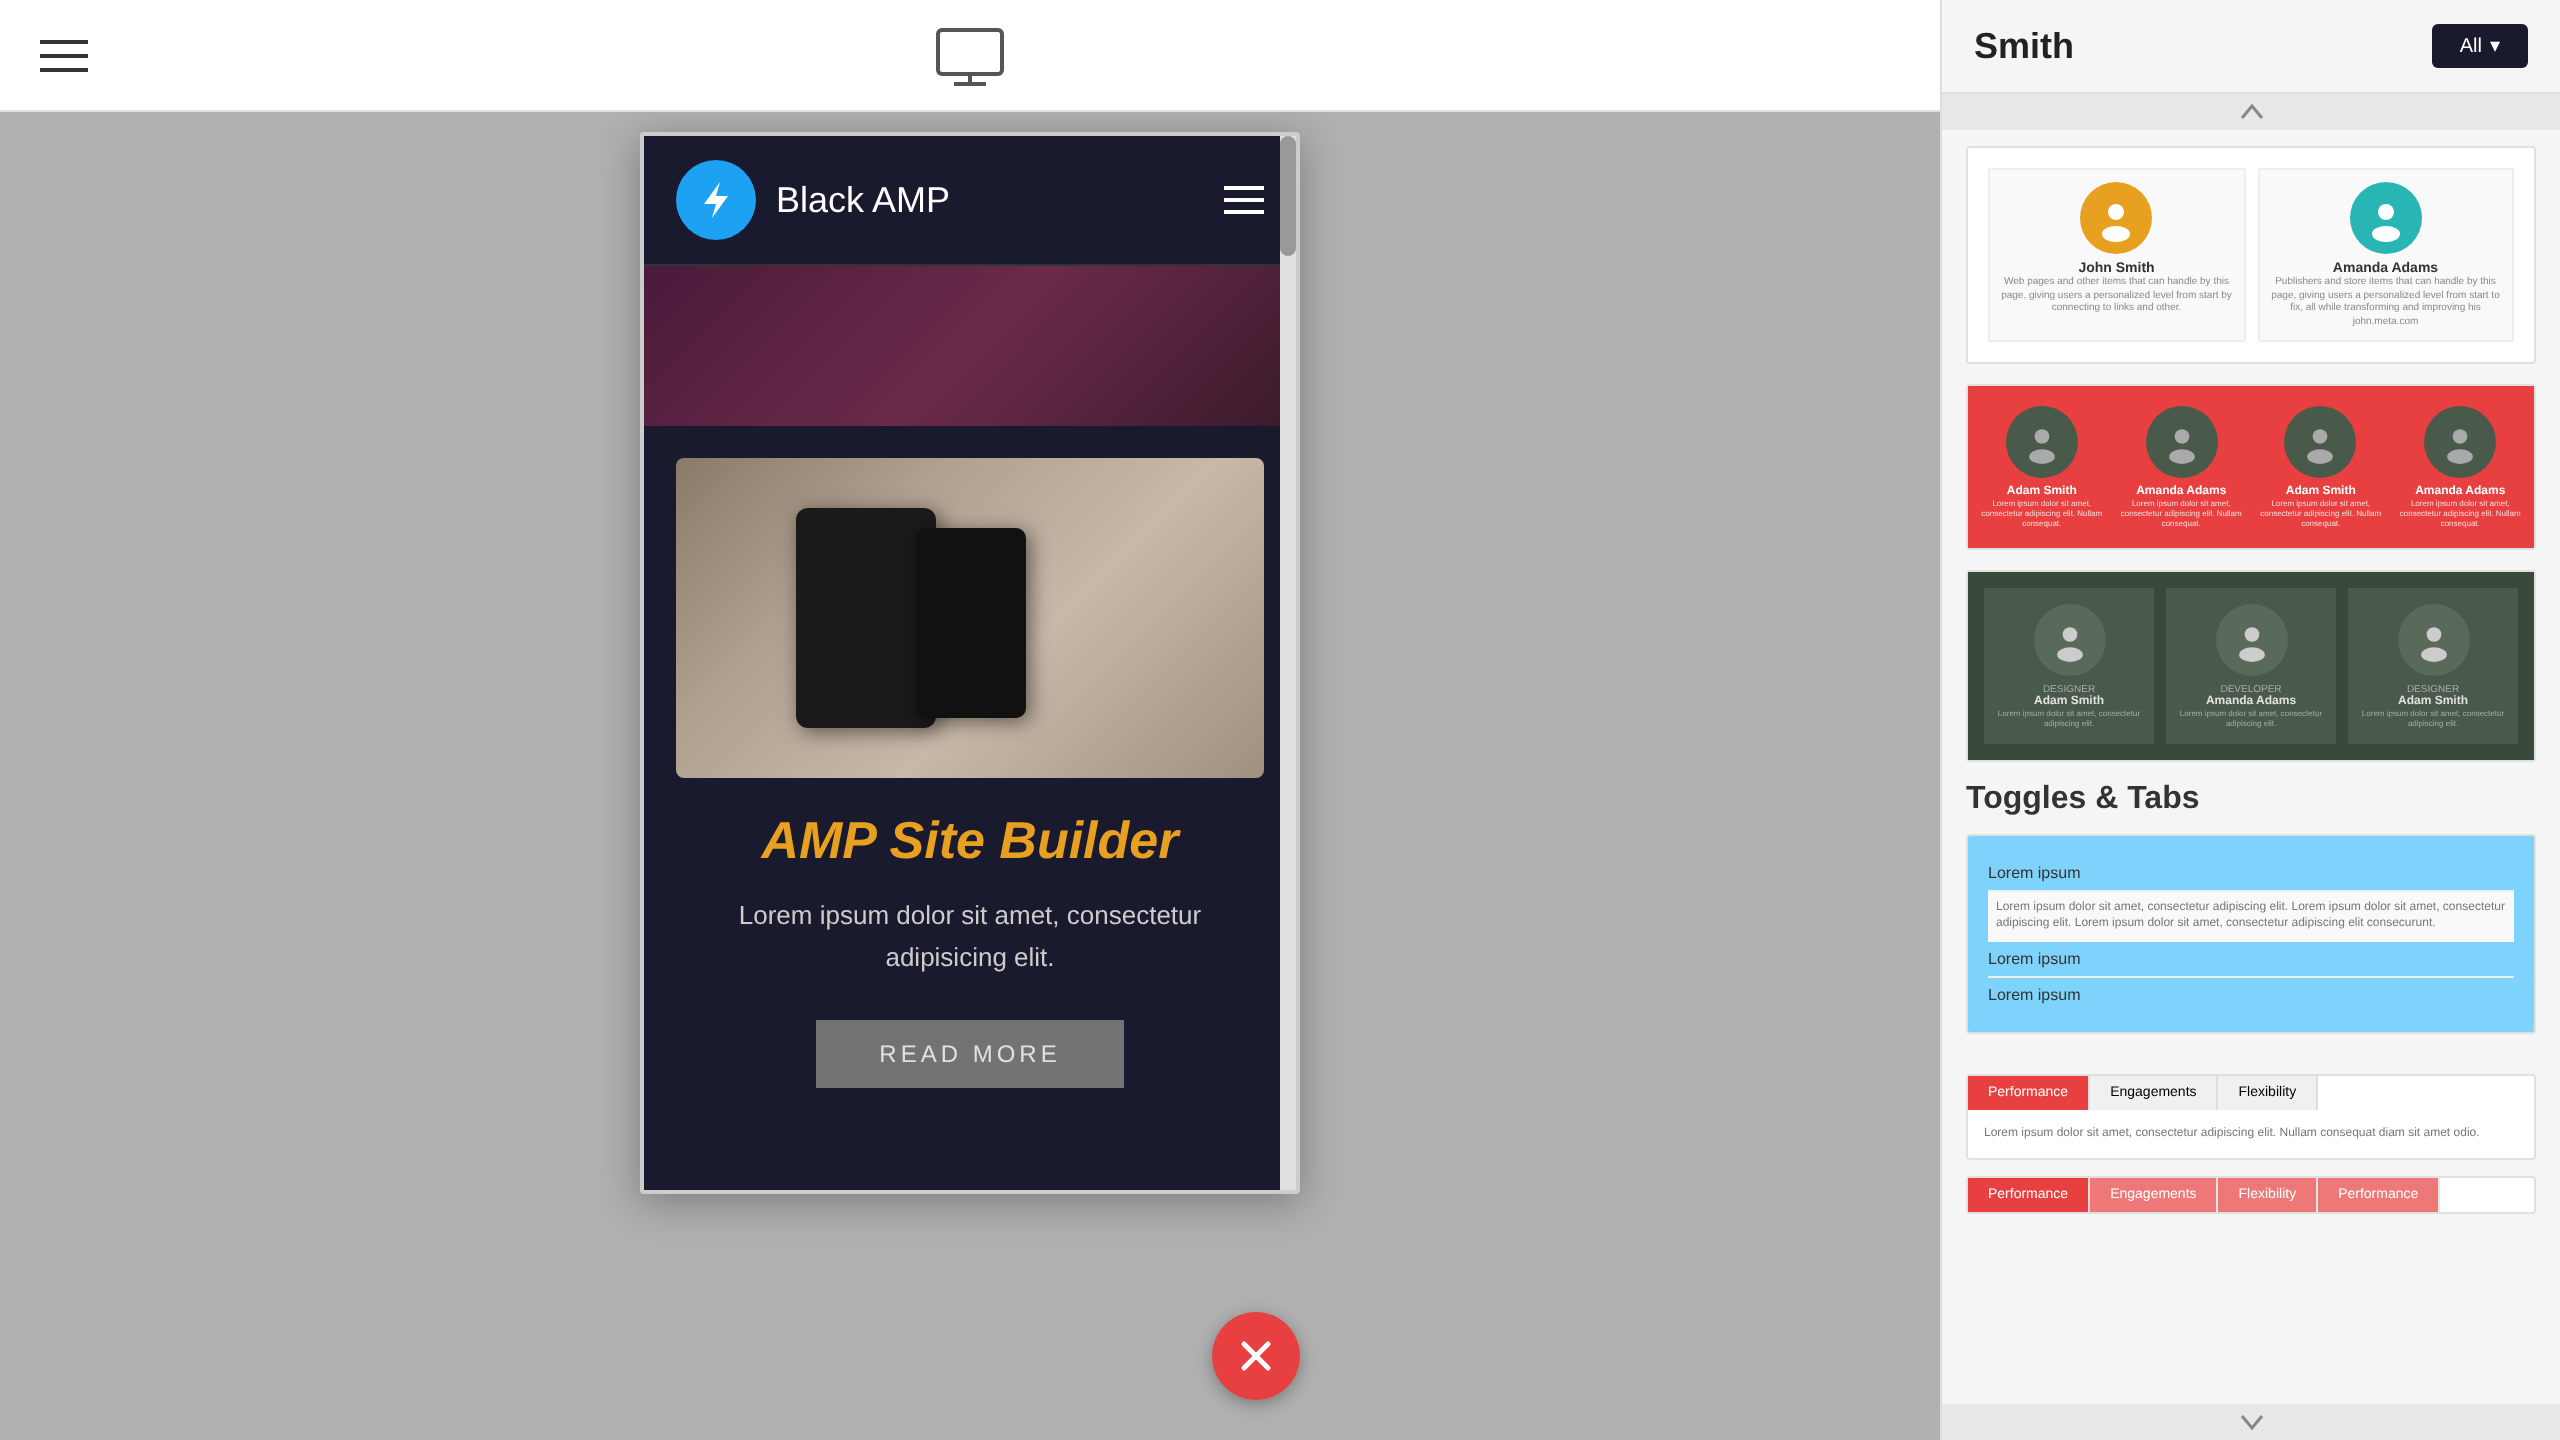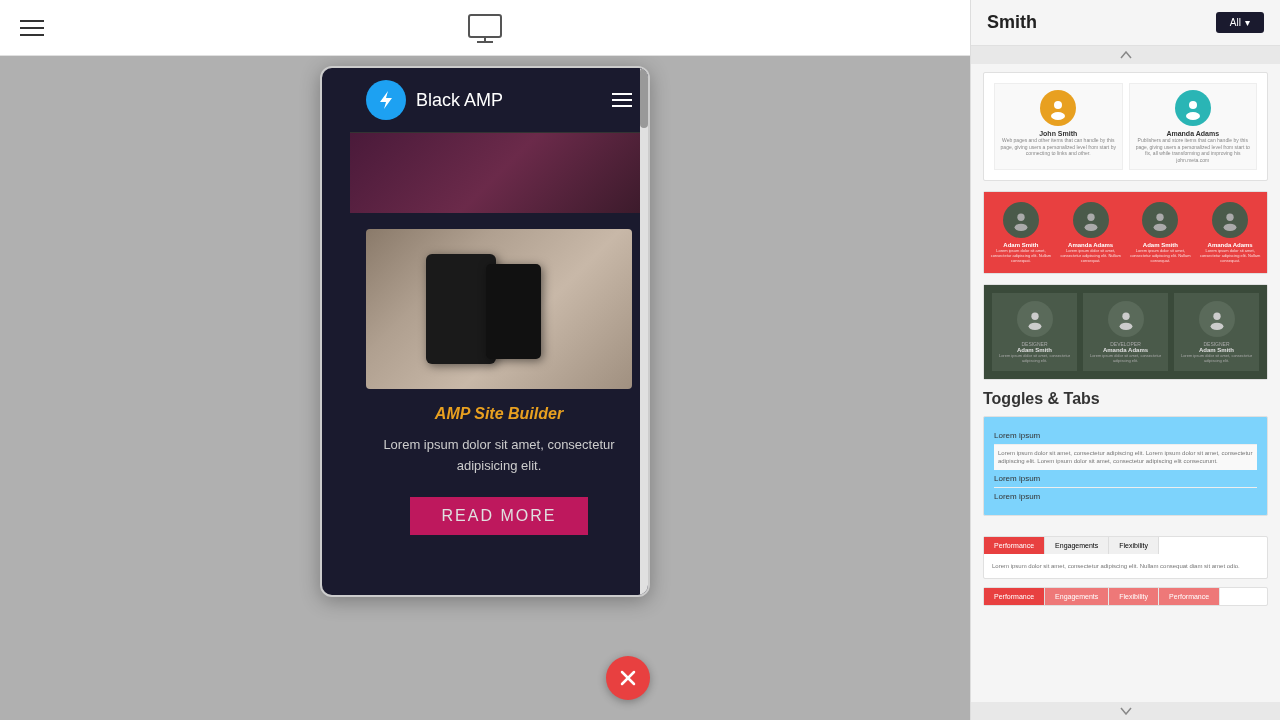--- a/index.html
+++ b/index.html
@@ -57,25 +57,24 @@
       padding-top: 10px;
       overflow: hidden;
     }
 
     
     .mobile-frame {
       width: 330px;
       height: 531px;
       background: #1a1a2e;
       border: 2px solid #ccc;
-      border-radius: 12px;
+      border-radius: 2px;
       overflow: hidden;
       position: relative;
       box-shadow: 0 4px 20px rgba(0,0,0,0.3);
-      padding-left: 28px;
     }
 
     
     .frame-scrollbar {
       position: absolute;
       right: 0;
       top: 0;
       width: 8px;
       height: 100%;
       background: #e0e0e0;
@@ -180,41 +179,41 @@
       background: #111;
       border-radius: 5px;
       position: absolute;
       left: 120px;
       top: 35px;
       box-shadow: 2px 2px 10px rgba(0,0,0,0.5);
     }
 
     .mobile-heading {
       color: #e8a020;
-      font-size: 16px;
+      font-size: 26px;
       font-weight: 600;
       text-align: center;
       margin-bottom: 12px;
       font-style: italic;
     }
 
     .mobile-body-text {
       color: #ccc;
       font-size: 13px;
       text-align: center;
       line-height: 1.6;
       margin-bottom: 20px;
     }
 
     .mobile-read-more {
-      background: #be185d;
+      background: #737373;
       color: #e0e0e0;
       border: none;
       padding: 10px 32px;
-      font-size: 16px;
+      font-size: 12px;
       letter-spacing: 2px;
       text-transform: uppercase;
       cursor: pointer;
     }
 
     
     .sidebar {
       width: 310px;
       background: #f5f5f5;
       border-left: 1px solid #ddd;

